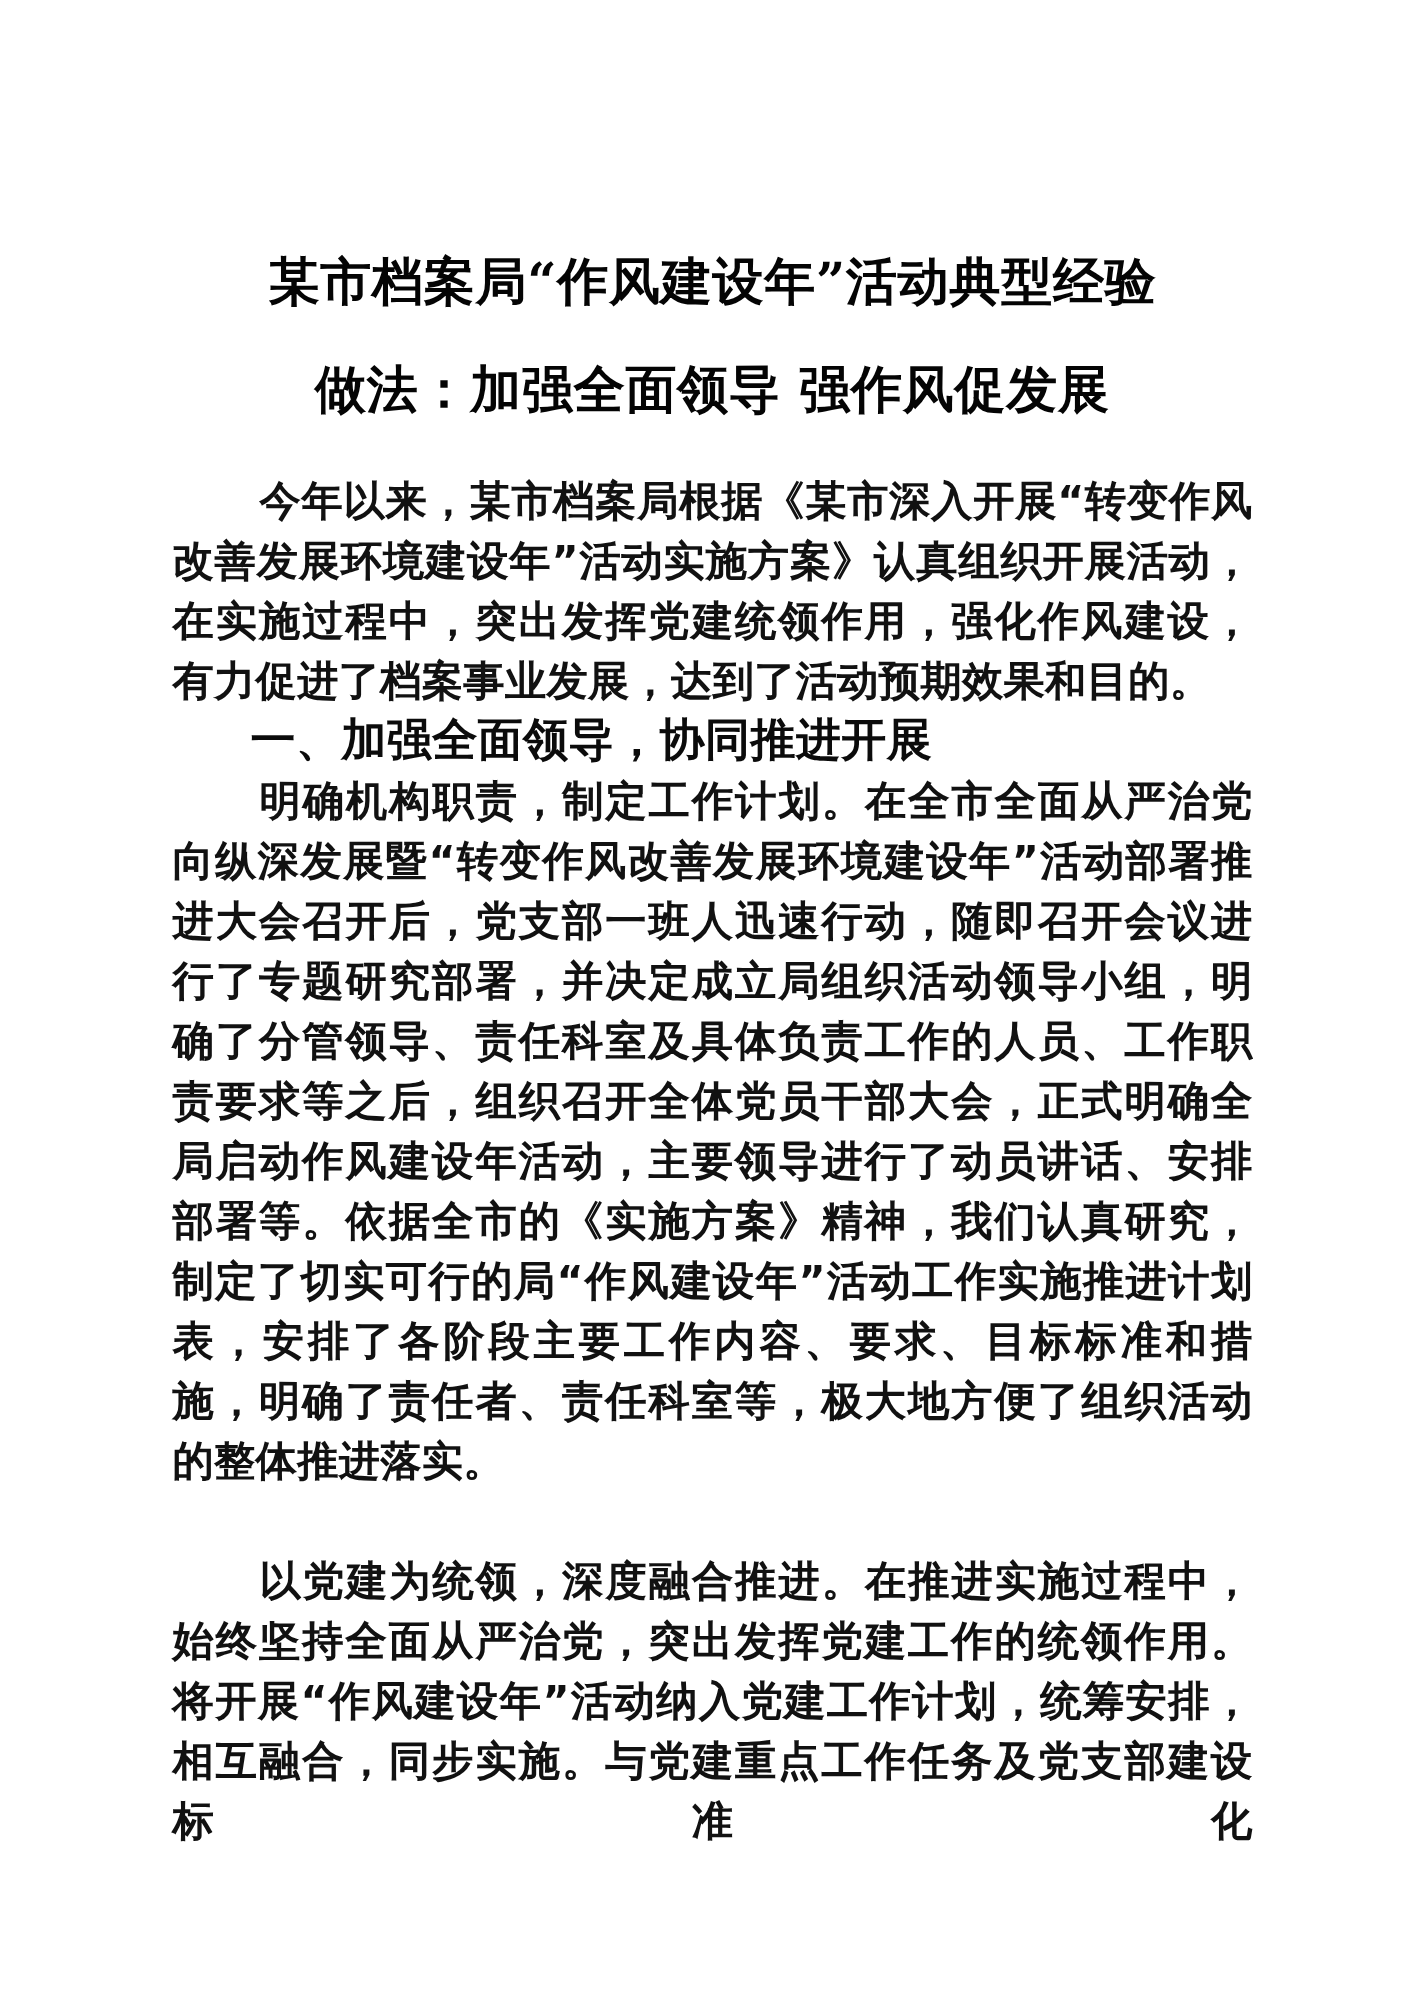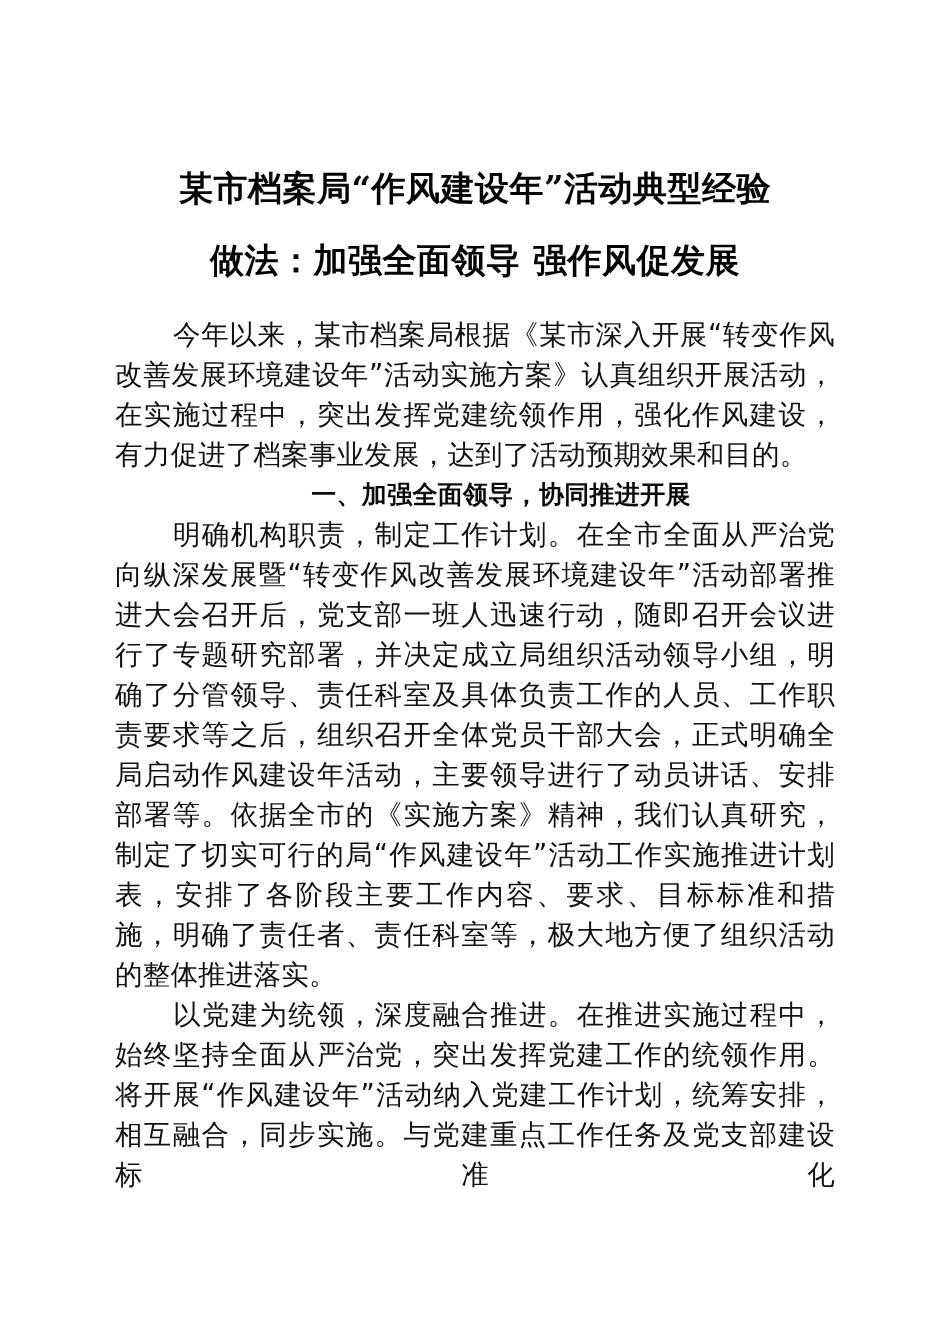--- a/index.html
+++ b/index.html
@@ -51,44 +51,44 @@
     display: block;
     white-space: nowrap;
   }
 
   
   .section-heading {
     margin: 0;
     padding: 0;
     font-family: "Liberation Sans", "DejaVu Sans", sans-serif;
     font-weight: 700;
-    font-size: 25px;
+    font-size: 30px;
     line-height: 40px;
     text-indent: 52px;
     color: #0b0b0b;
     letter-spacing: 0.3px;
-    text-align: center;
   }
 
   
   .para {
     margin: 0;
     padding: 0;
     font-family: "DejaVu Sans", "Liberation Sans", sans-serif;
-    font-weight: 400;
+    font-weight: 700;
     font-size: 27.5px;
     line-height: 40px;
     text-indent: 58px;
     text-align: justify;
     text-justify: inter-character;
     color: #111111;
     letter-spacing: 0.2px;
   }
   .para:last-child {
     text-align-last: justify;
+    margin-top: 40px;
   }
 
   
   .para.first {
     margin-top: 18px;
   }
 </style>
 </head>
 <body>
 

